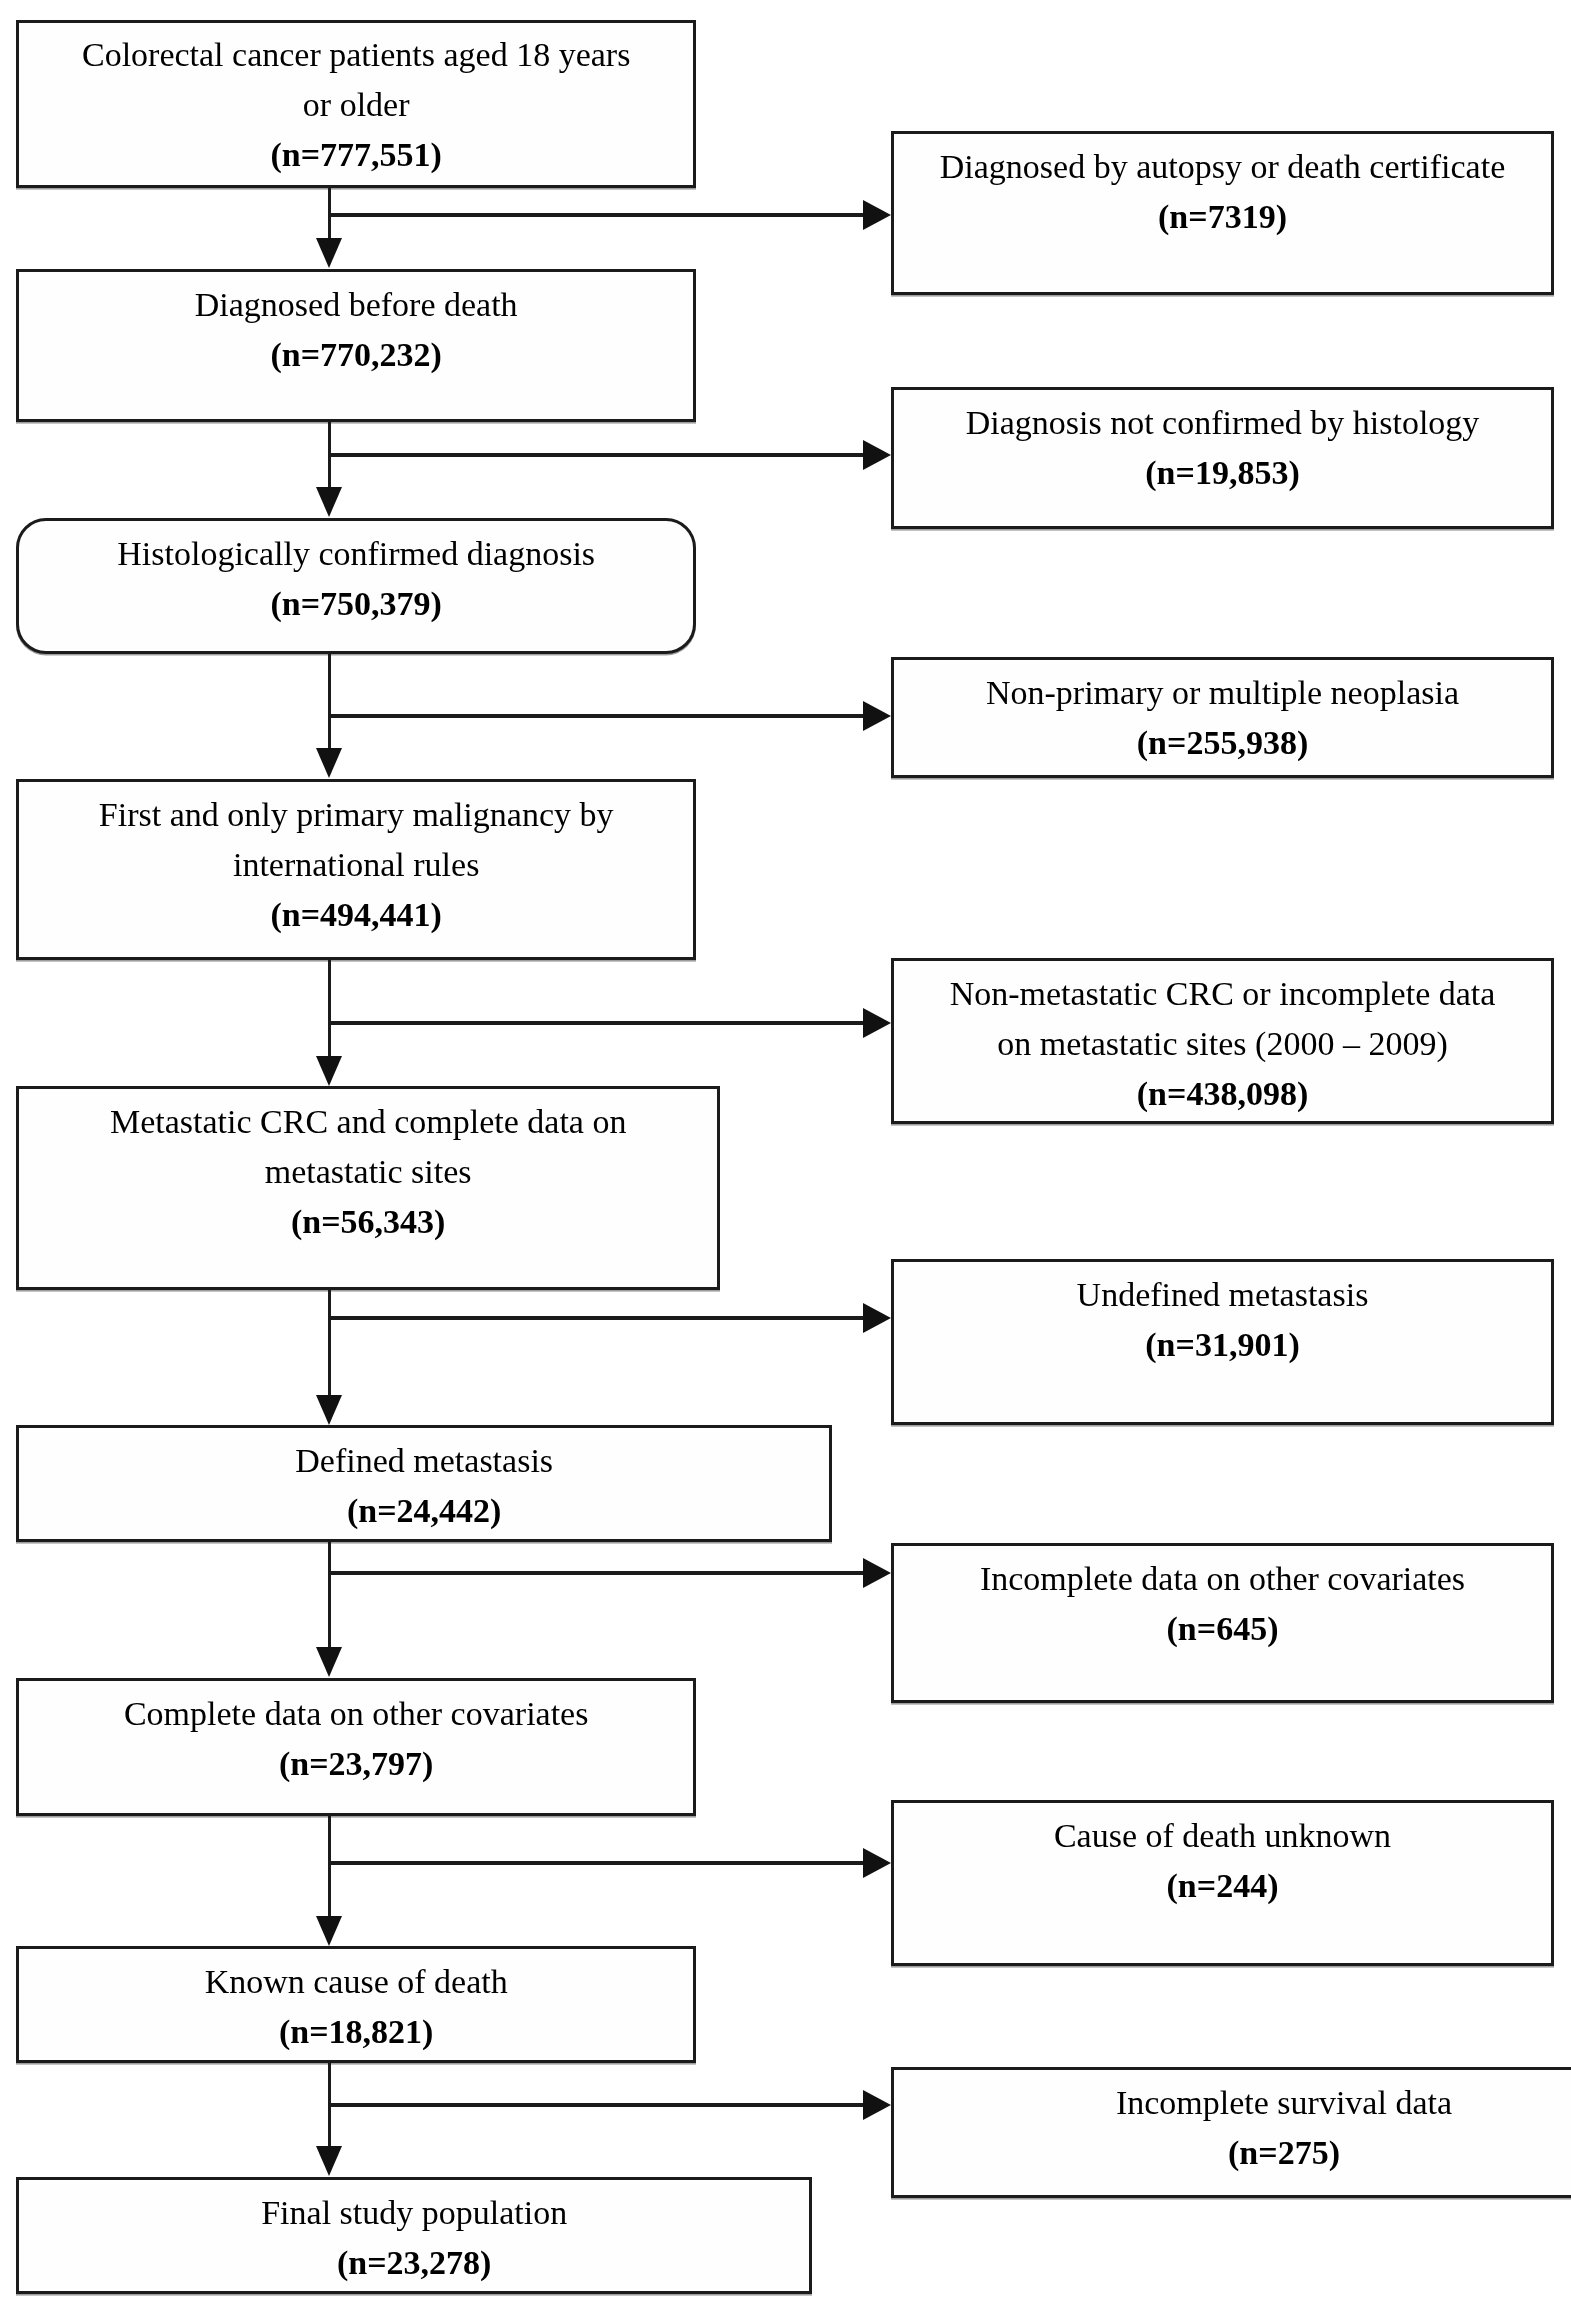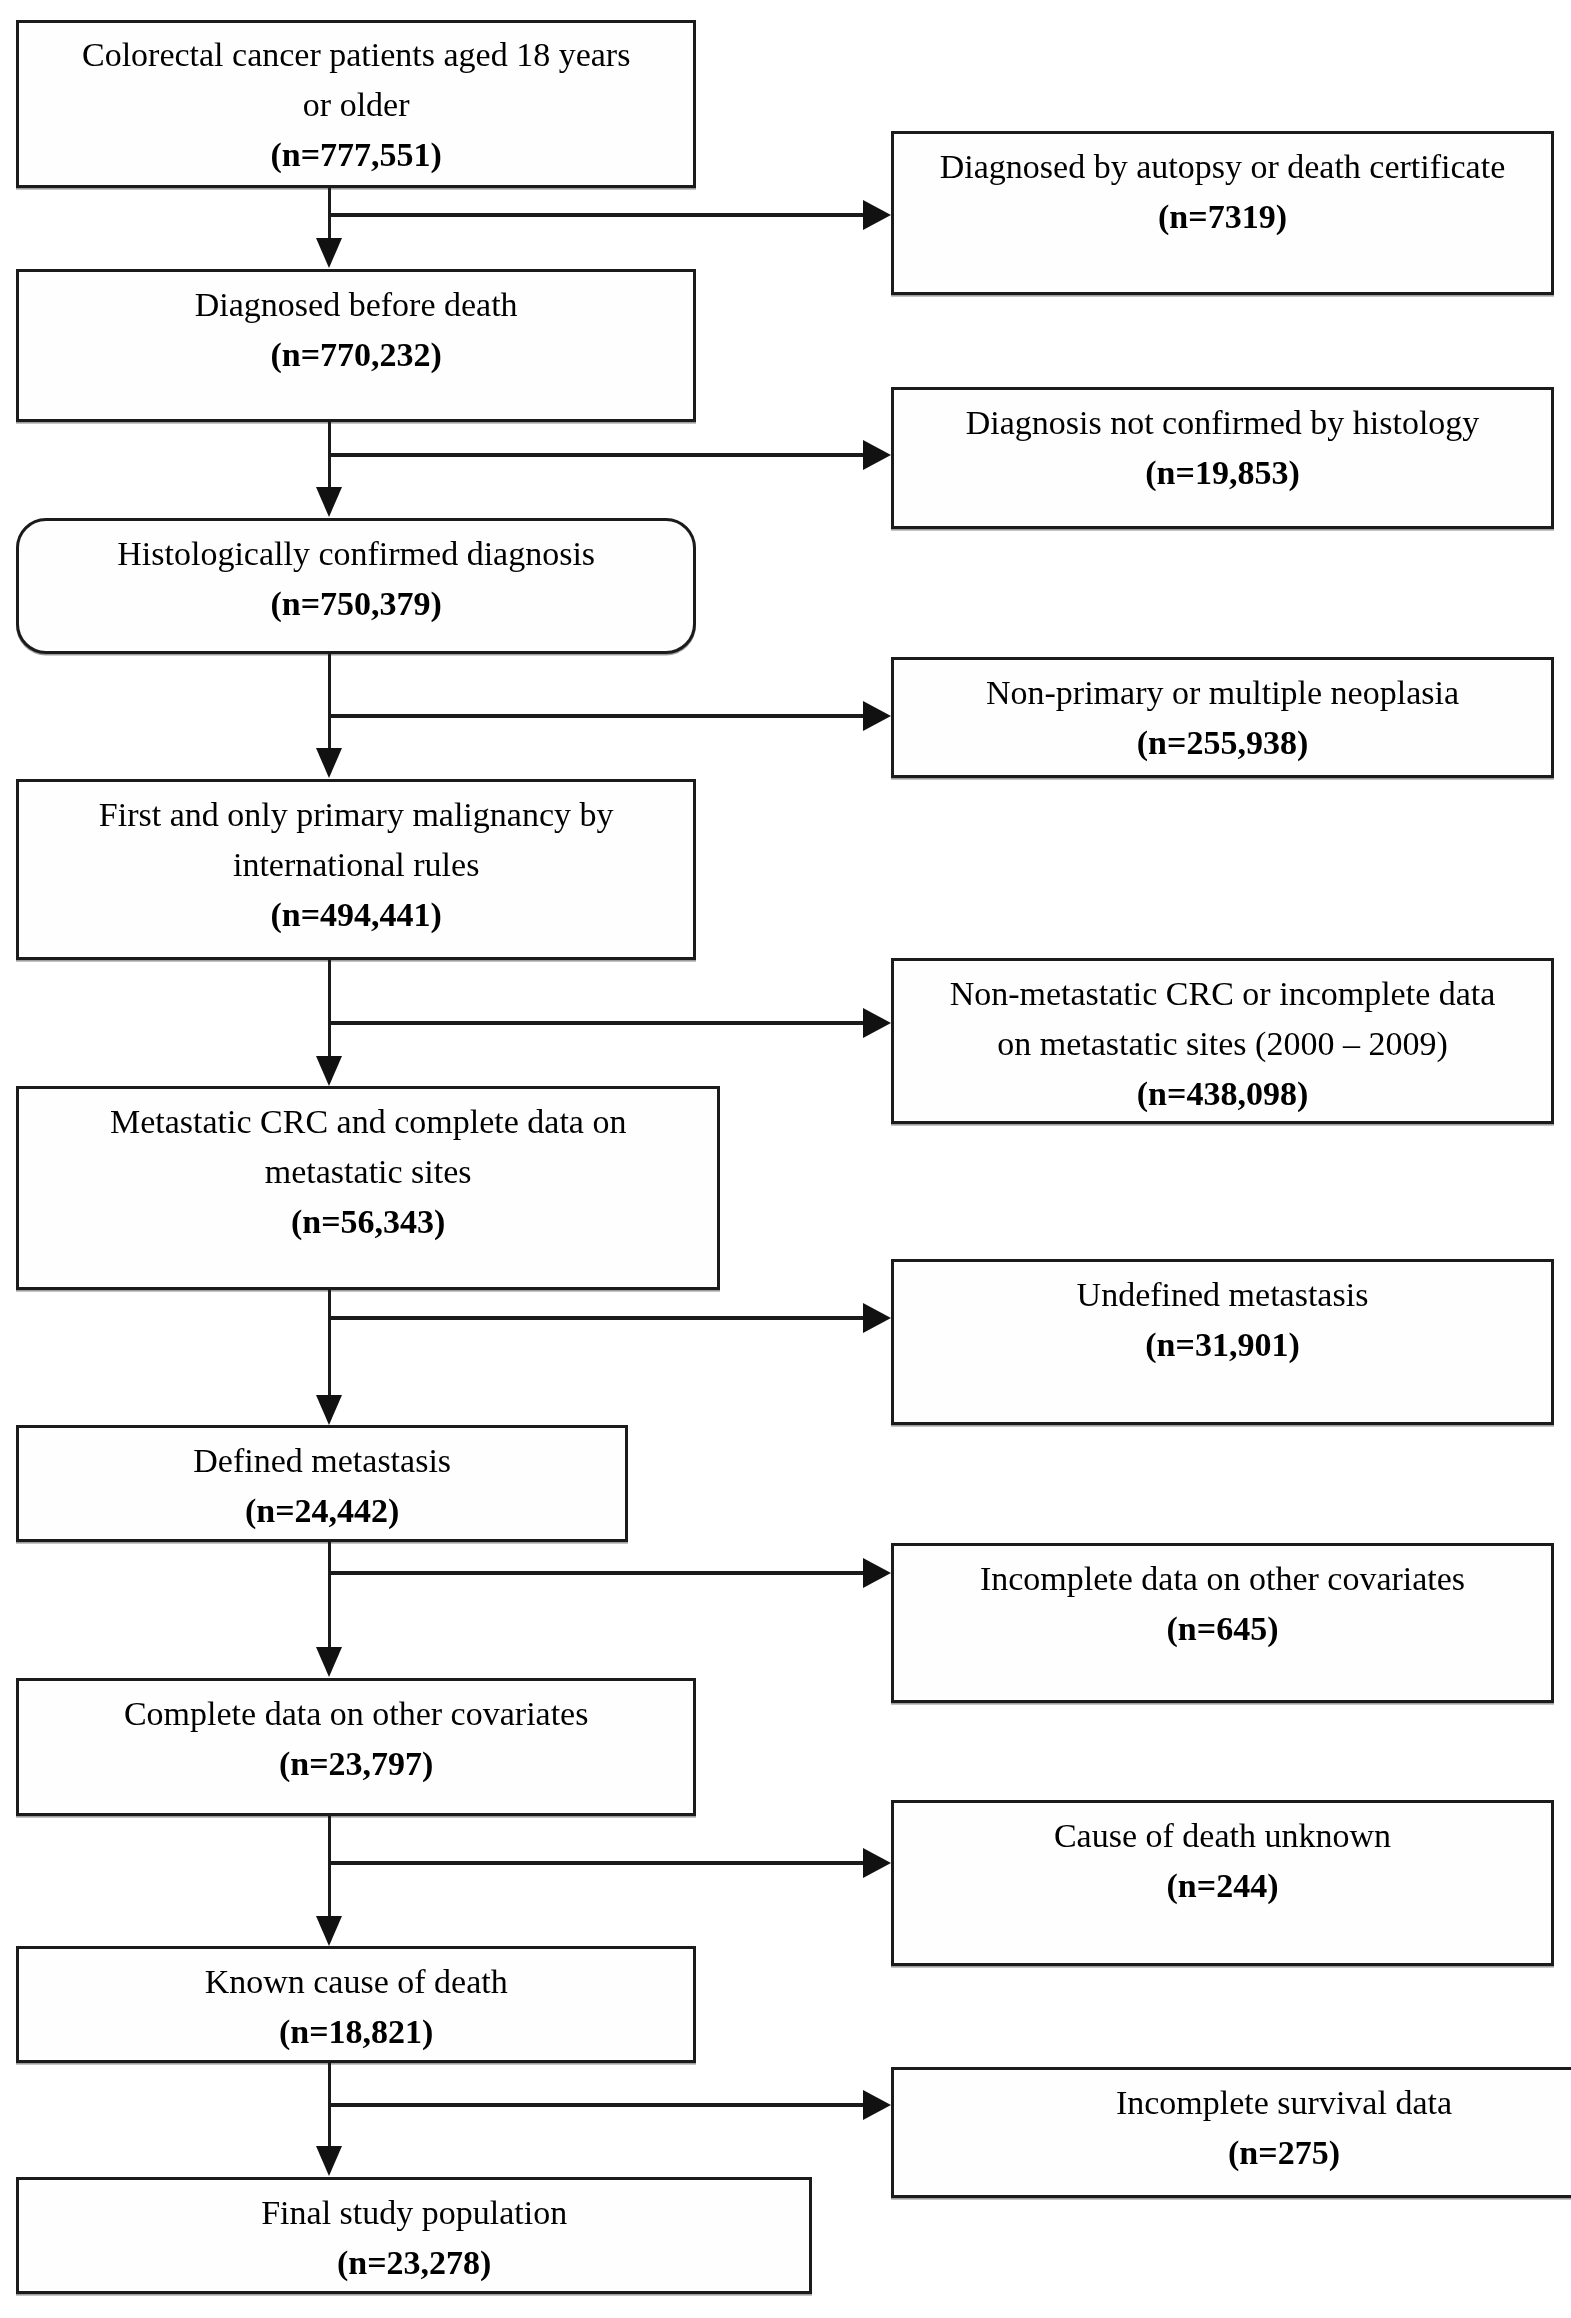--- a/index.html
+++ b/index.html
@@ -83,21 +83,21 @@
     <div>international rules</div>
     <div class="n">(n=494,441)</div>
   </div>
 
   <div class="box" style="left:16.2px; top:1086px; width:704px; height:204px;">
     <div>Metastatic CRC and complete data on</div>
     <div>metastatic sites</div>
     <div class="n">(n=56,343)</div>
   </div>
 
-  <div class="box" style="left:16.2px; top:1425px; width:612px; height:117px;">
+  <div class="box" style="left:16.2px; top:1425px; width:816px; height:117px;">
     <div>Defined metastasis</div>
     <div class="n">(n=24,442)</div>
   </div>
 
   <div class="box" style="left:16.2px; top:1678px; width:680px; height:138px;">
     <div>Complete data on other covariates</div>
     <div class="n">(n=23,797)</div>
   </div>
 
   <div class="box" style="left:16.2px; top:1946px; width:680px; height:117px;">

